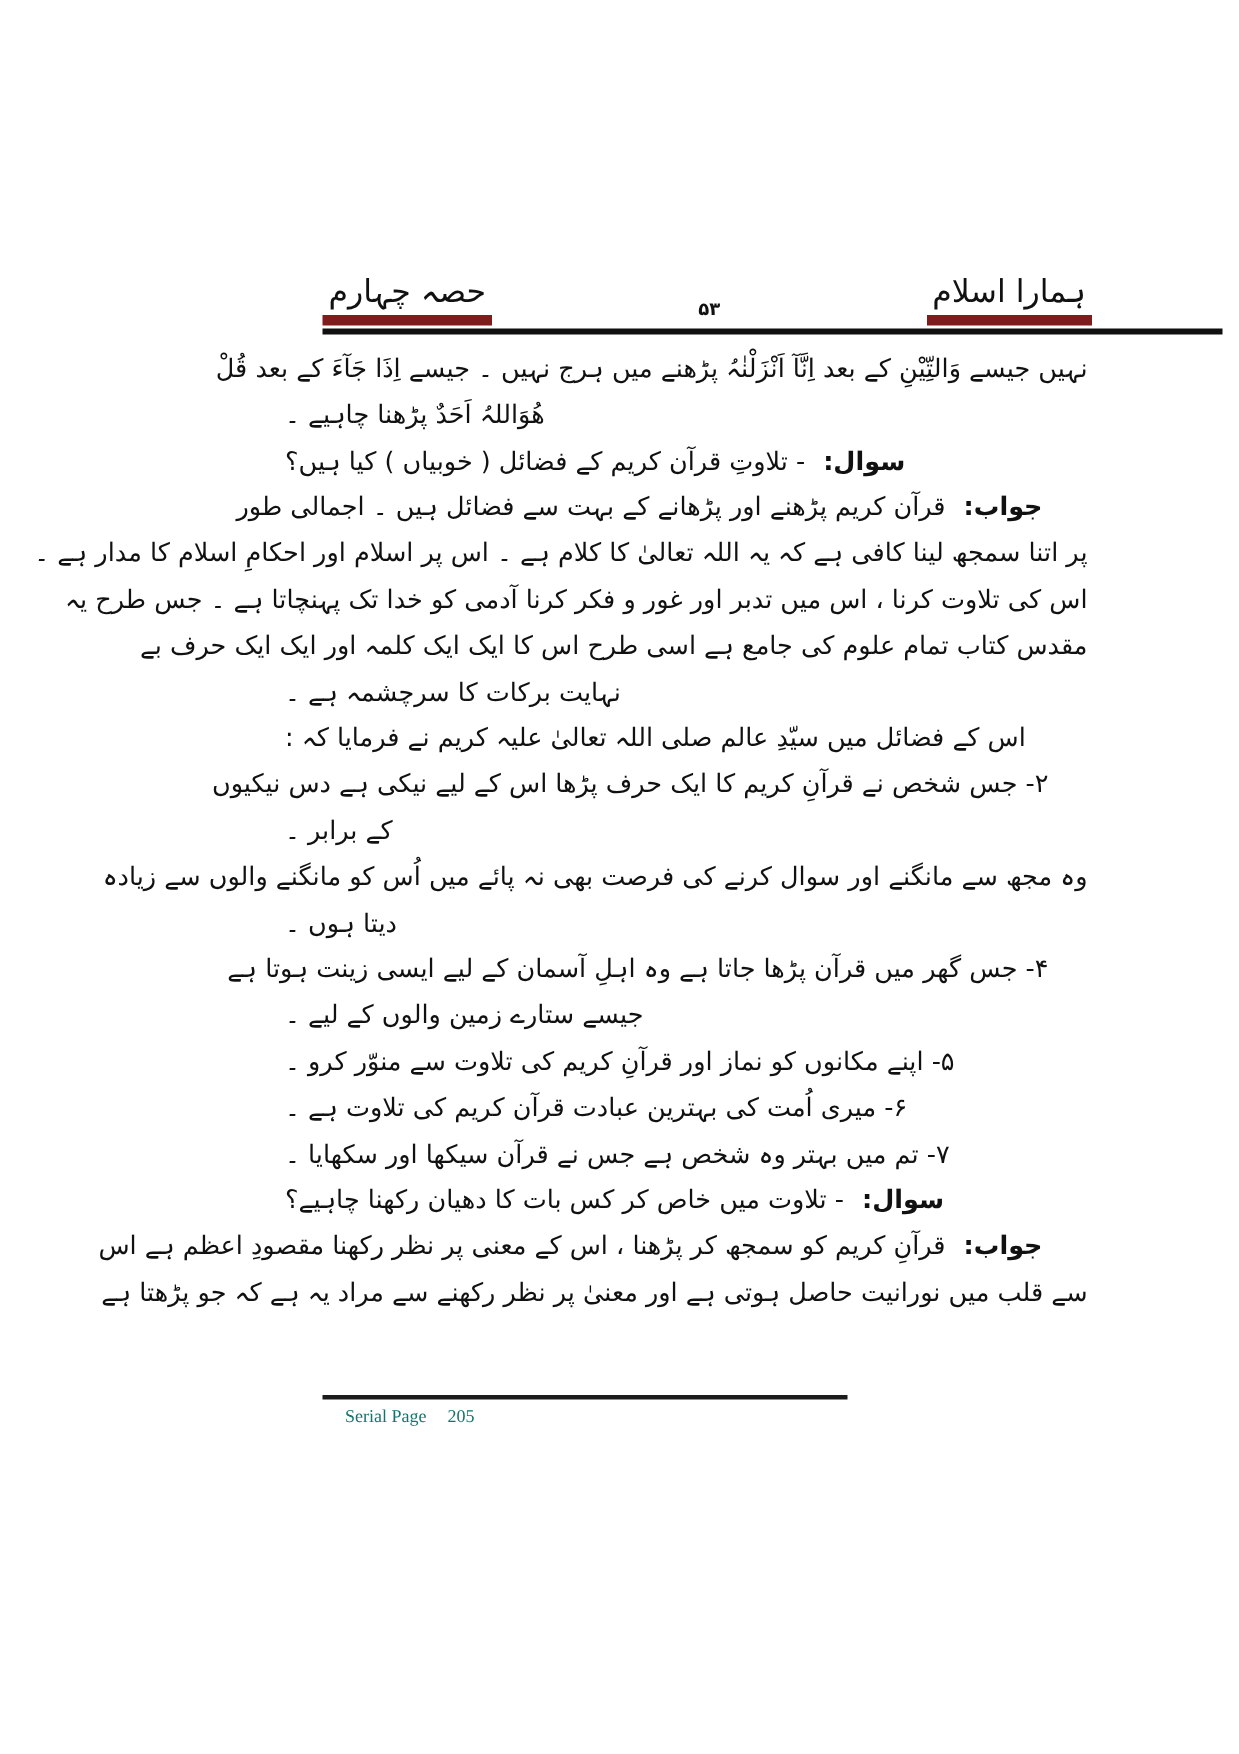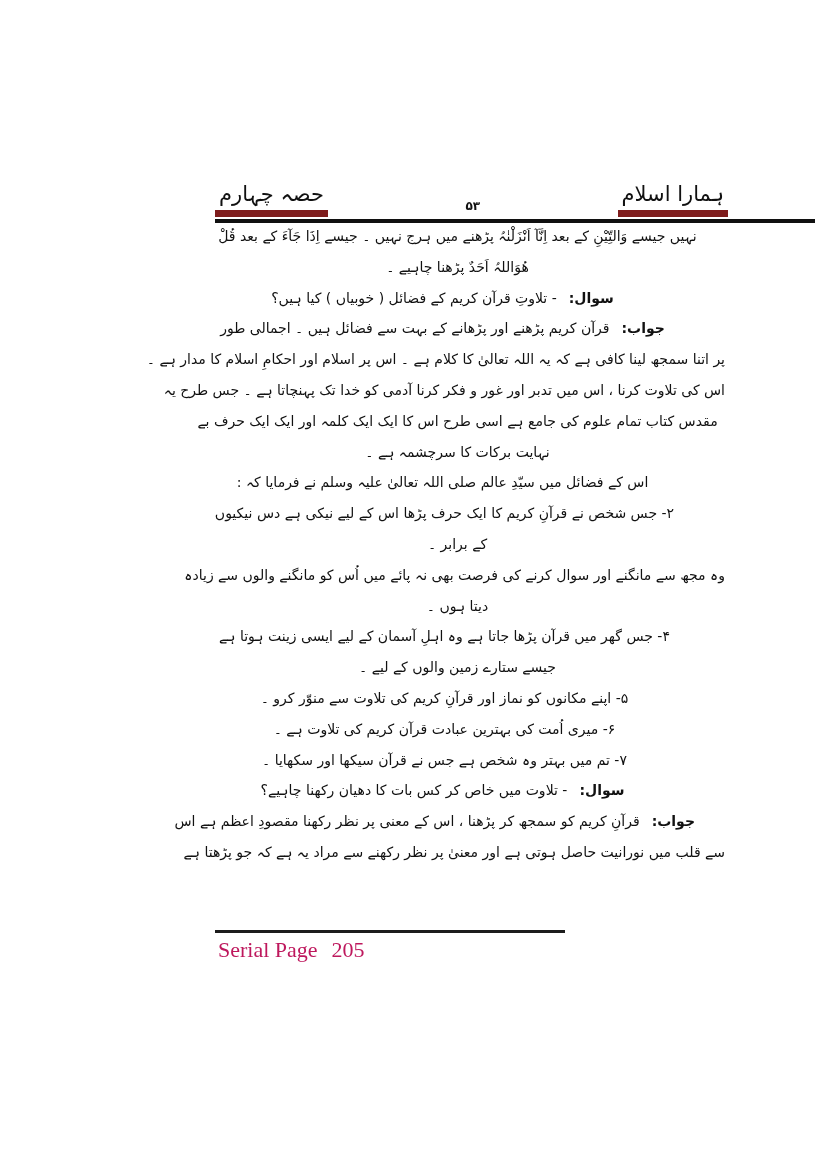--- a/index.html
+++ b/index.html
@@ -41,26 +41,26 @@
     position: absolute;
     top: 219px;
     left: 215px;
     width: 600px;
     height: 4px;
     background: #101010;
   }
   
   .body-text {
     position: absolute;
-    top: 221px;
+    top: 231px;
     left: 190px;
     width: 535px;         
     direction: rtl;
-    text-align: center;
-    font-size: 14px;
+    text-align: left;
+    font-size: 17px;
   }
   .text-line {
     line-height: 30.8px;
     height: 30.8px;
     white-space: nowrap;
   }
   .text-line .lead { font-weight: bold; margin-left: 12px; }
   .indent-start { padding-right: 30px; }
   .indent-list  { padding-right: 26px; }
   
@@ -68,24 +68,24 @@
     position: absolute;
     top: 930px;
     left: 215px;
     width: 350px;
     height: 3px;
     background: #1c1c1c;
   }
   .footer-text {
     position: absolute;
     top: 937px;
-    left: 218px;
+    left: 230px;
     font-family: "Liberation Serif", serif;
-    font-size: 22px;
-    color: #be185d;
+    font-size: 12px;
+    color: #0f766e;
   }
   .footer-text .num { margin-left: 14px; }
 </style>
 </head>
 <body>
 
 <div class="page">
 
   <div class="header-row">
     <span class="header-title">ہمارا اسلام</span>
@@ -97,21 +97,21 @@
 
   <div class="body-text" id="body-lines">
       <div class="text-line"><span>نہیں جیسے وَالتِّیْنِ کے بعد اِنَّآ اَنْزَلْنٰہُ پڑھنے میں ہرج نہیں ۔ جیسے اِذَا جَآءَ کے بعد قُلْ</span></div>
       <div class="text-line"><span>ھُوَاللہُ اَحَدٌ پڑھنا چاہیے ۔</span></div>
       <div class="text-line indent-start"><b class="lead">سوال:</b><span>- تلاوتِ قرآن کریم کے فضائل ( خوبیاں ) کیا ہیں؟</span></div>
       <div class="text-line indent-start"><b class="lead">جواب:</b><span>قرآن کریم پڑھنے اور پڑھانے کے بہت سے فضائل ہیں ۔ اجمالی طور</span></div>
       <div class="text-line"><span>پر اتنا سمجھ لینا کافی ہے کہ یہ اللہ تعالیٰ کا کلام ہے ۔ اس پر اسلام اور احکامِ اسلام کا مدار ہے ۔</span></div>
       <div class="text-line"><span>اس کی تلاوت کرنا ، اس میں تدبر اور غور و فکر کرنا آدمی کو خدا تک پہنچاتا ہے ۔ جس طرح یہ</span></div>
       <div class="text-line"><span>مقدس کتاب تمام علوم کی جامع ہے اسی طرح اس کا ایک ایک کلمہ اور ایک ایک حرف بے</span></div>
       <div class="text-line"><span>نہایت برکات کا سرچشمہ ہے ۔</span></div>
-      <div class="text-line indent-start"><span>اس کے فضائل میں سیّدِ عالم صلی اللہ تعالیٰ علیہ وسلم نے فرمایا کہ :</span></div>
+      <div class="text-line indent-start"><span>اس کے فضائل میں سیّدِ عالم صلی اللہ تعالیٰ علیہ کریم نے فرمایا کہ :</span></div>
       <div class="text-line indent-list"><span>۲- جس شخص نے قرآنِ کریم کا ایک حرف پڑھا اس کے لیے نیکی ہے دس نیکیوں</span></div>
       <div class="text-line"><span>کے برابر ۔</span></div>
       <div class="text-line"><span>وہ مجھ سے مانگنے اور سوال کرنے کی فرصت بھی نہ پائے میں اُس کو مانگنے والوں سے زیادہ</span></div>
       <div class="text-line"><span>دیتا ہوں ۔</span></div>
       <div class="text-line indent-list"><span>۴- جس گھر میں قرآن پڑھا جاتا ہے وہ اہلِ آسمان کے لیے ایسی زینت ہوتا ہے</span></div>
       <div class="text-line"><span>جیسے ستارے زمین والوں کے لیے ۔</span></div>
       <div class="text-line indent-list"><span>۵- اپنے مکانوں کو نماز اور قرآنِ کریم کی تلاوت سے منوّر کرو ۔</span></div>
       <div class="text-line indent-list"><span>۶- میری اُمت کی بہترین عبادت قرآن کریم کی تلاوت ہے ۔</span></div>
       <div class="text-line indent-list"><span>۷- تم میں بہتر وہ شخص ہے جس نے قرآن سیکھا اور سکھایا ۔</span></div>
       <div class="text-line indent-start"><b class="lead">سوال:</b><span>- تلاوت میں خاص کر کس بات کا دھیان رکھنا چاہیے؟</span></div>

